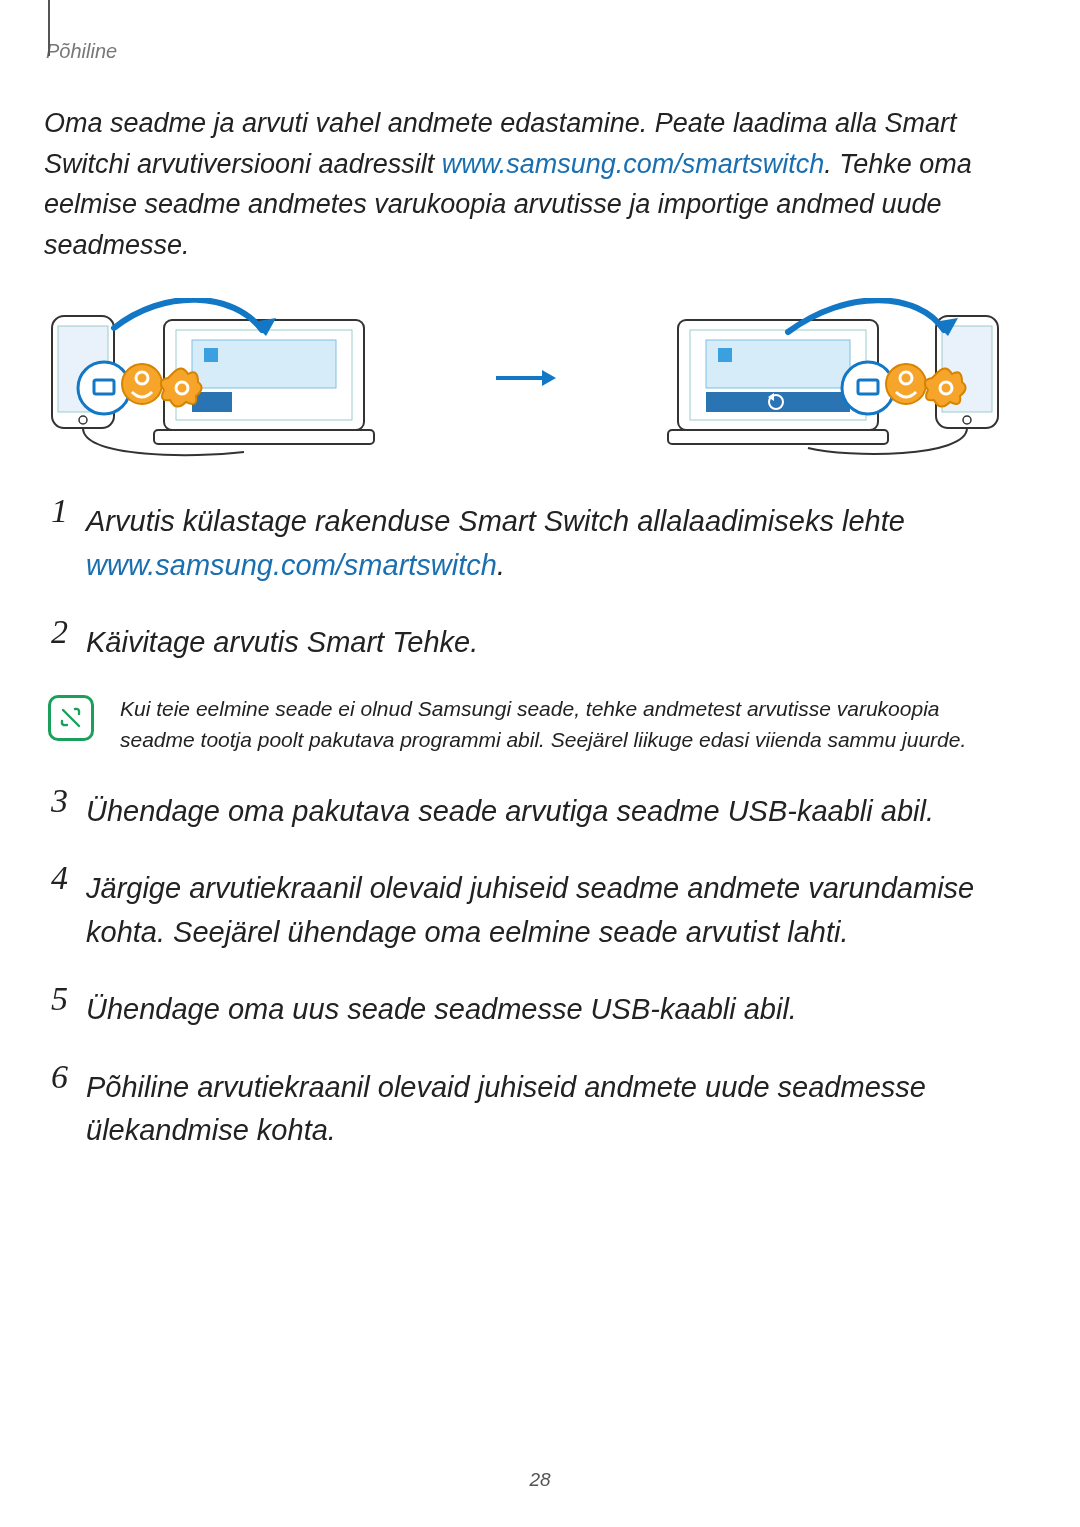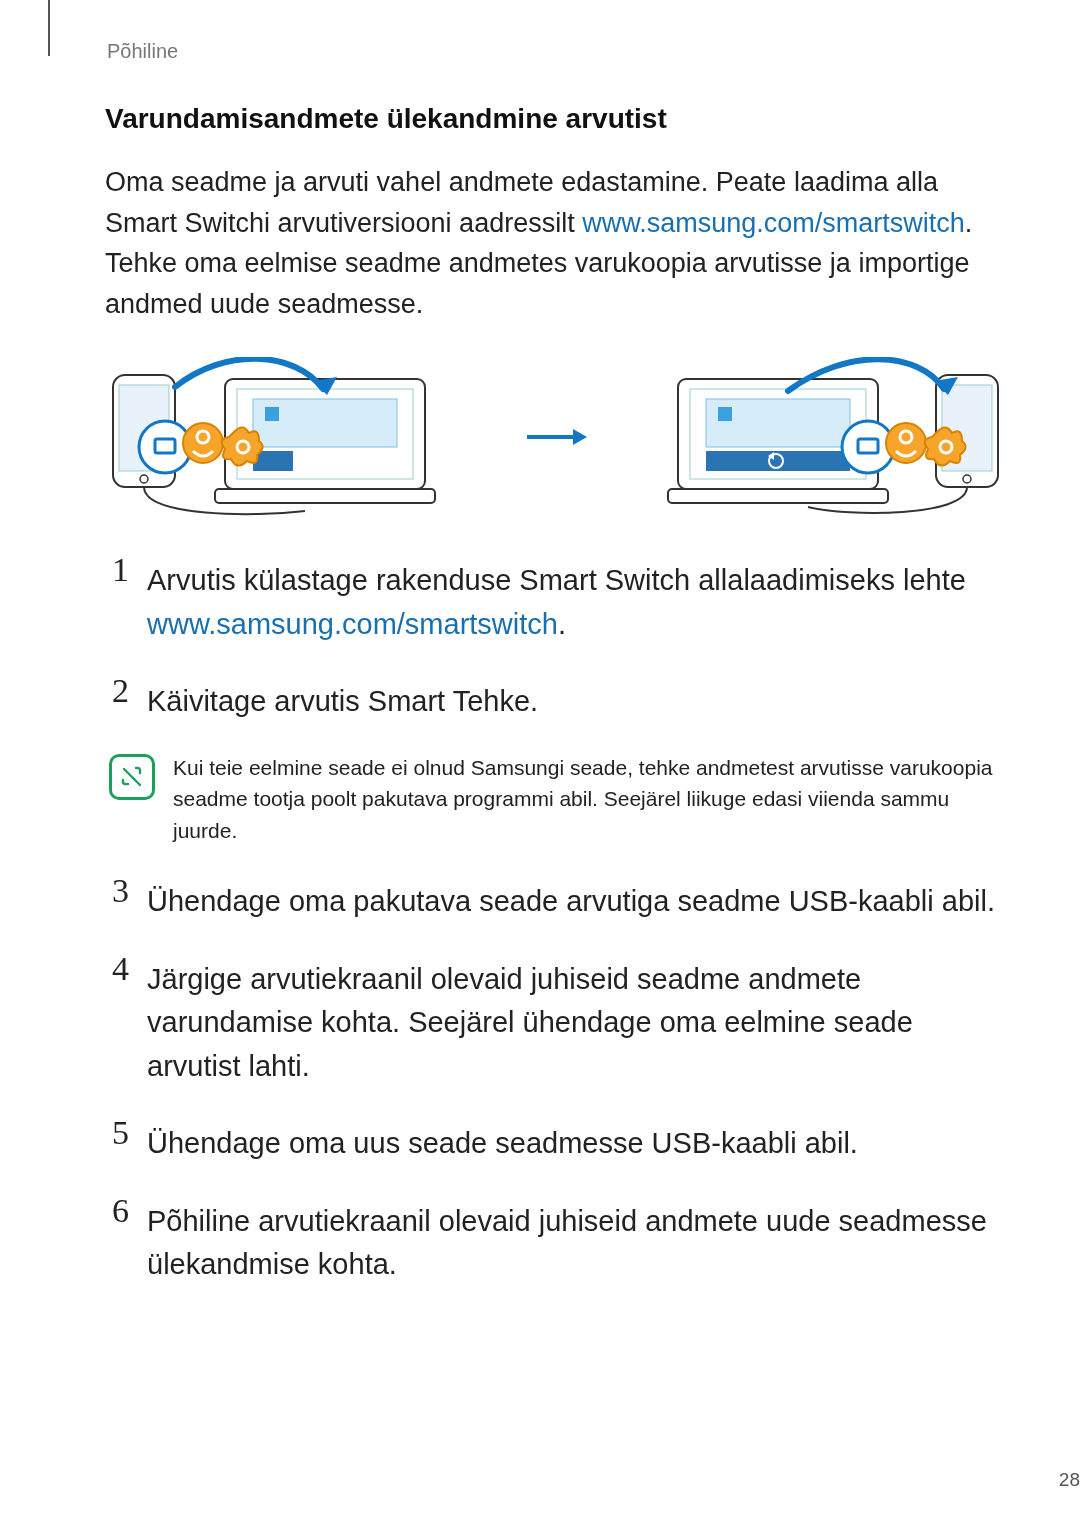--- a/index.html
+++ b/index.html
@@ -7,21 +7,22 @@
     padding: 0;
     background: #fff;
     font-family: "Segoe UI", "Helvetica Neue", Arial, sans-serif;
     color: #222;
   }
   .page {
     width: 1080px;
     height: 1527px;
     position: relative;
     box-sizing: border-box;
-    padding: 40px 72px 40px 105px;
+    padding: 40px 72px 40px 44px;
+    font-style: italic;
   }
   .side-rule {
     position: absolute;
     left: 48px;
     top: 0;
     width: 2px;
     height: 56px;
     background: #555;
   }
   .breadcrumb {
@@ -77,21 +78,21 @@
   }
   .step-body {
     font-size: 29px;
     line-height: 1.5;
     color: #222;
     padding-top: 6px;
   }
   .note {
     display: flex;
     align-items: flex-start;
-    gap: 18px;
+    gap: 26px;
     margin: 4px 0 28px 0;
     padding-left: 4px;
   }
   .note-icon {
     flex: 0 0 auto;
     width: 40px;
     height: 40px;
     border: 3px solid #1aa05a;
     border-radius: 10px;
     display: flex;
@@ -103,34 +104,33 @@
   .note-body {
     font-size: 21px;
     line-height: 1.5;
     color: #222;
   }
   .page-number {
     position: absolute;
     bottom: 36px;
     left: 0;
     right: 0;
-    text-align: right;
+    text-align: center;
     color: #555;
     font-size: 19px;
   }
 </style>
 </head>
 <body>
 
 <div class="page">
   <div class="side-rule"></div>
 
   <div class="breadcrumb">Põhiline</div>
 
-  <h2 class="section-title">Varundamisandmete ülekandmine arvutist</h2>
 
   <p class="intro">
     <span>Oma seadme ja arvuti vahel andmete edastamine. Peate laadima alla Smart Switchi arvutiversiooni aadressilt </span><a class="link" href="#">www.samsung.com/smartswitch</a><span>. Tehke oma eelmise seadme andmetes varukoopia arvutisse ja importige andmed uude seadmesse.</span>
   </p>
 
   <div class="diagram">
 
     <svg width="360" height="160" viewBox="0 0 360 160">
 
       <rect x="8" y="18" rx="12" ry="12" width="62" height="112" fill="#fff" stroke="#333" stroke-width="2"></rect>

